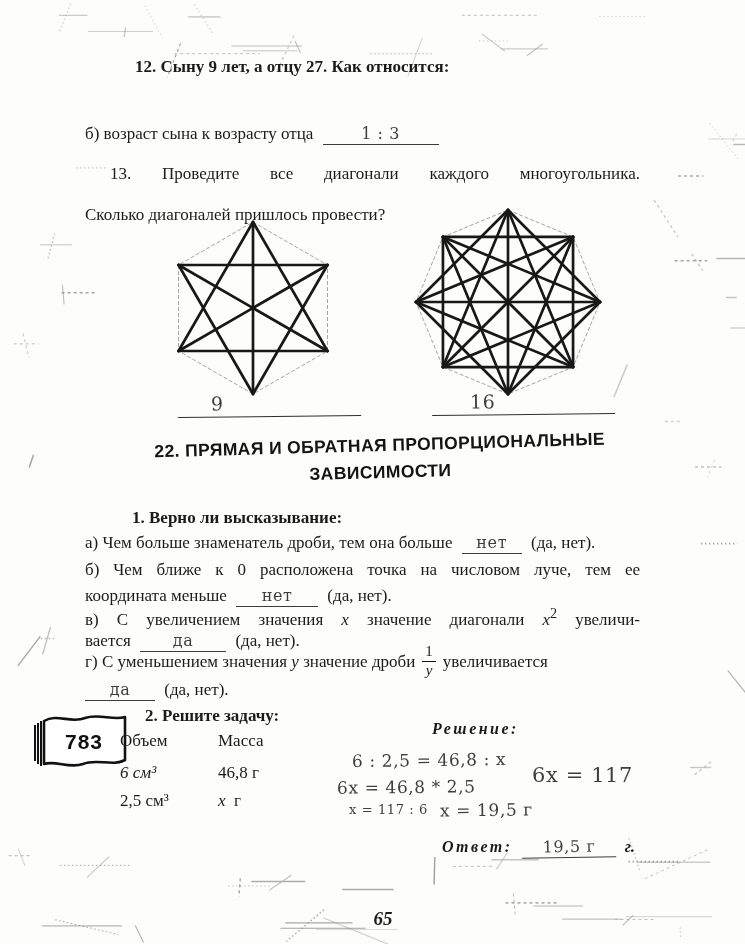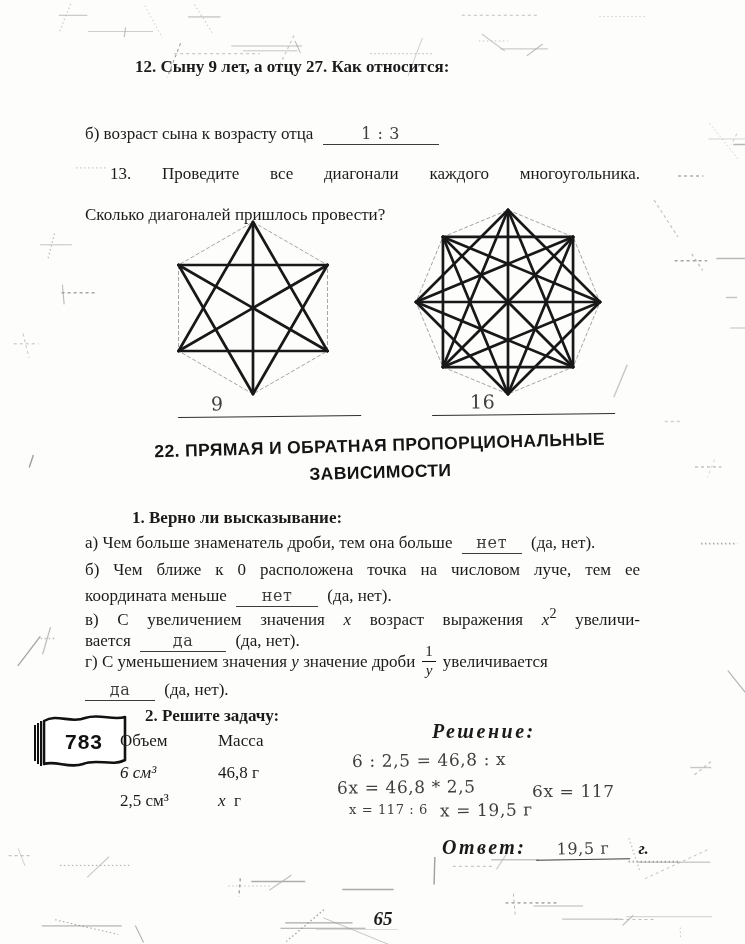--- a/index.html
+++ b/index.html
@@ -31,21 +31,21 @@
     letter-spacing:0.4px; transform:rotate(-1.6deg);
   }
   .frac{
     display:inline-block; vertical-align:middle; text-align:center;
     font-size:15px; line-height:1.05; margin:0 7px; position:relative; top:-2px;
   }
   .frac .num{display:block; border-bottom:1.2px solid #111; padding:0 3px 1px 3px;}
   .frac .den{display:block; font-style:italic; padding-top:1px;}
   .var{font-style:italic;}
   .sol-label{
-    font-weight:bold; font-style:italic; font-size:20px; letter-spacing:2.5px;
+    font-weight:bold; font-style:italic; font-size:16px; letter-spacing:2.5px;
   }
   .tbl{display:grid; grid-template-columns:98px 110px; row-gap:4px; font-size:17px;}
   .tbl .cell{line-height:1.45;}
   .badge-num{
     font-family:"Liberation Sans", sans-serif; font-weight:bold; font-size:21px;
     letter-spacing:1px; fill:#111;
   }
   .page-num{font-style:italic; font-weight:bold; font-size:19px; text-align:center;}
   svg{display:block;}
 </style>
@@ -210,21 +210,21 @@
   </div>
 
   <div class="abs serif just" style="left:85px; top:559px; width:555px;">б) Чем ближе к 0 расположена точка на числовом луче, тем ее</div>
   <div class="abs serif" style="left:85px; top:585px;">
     <span>координата меньше</span>
     <span class="ans-line hand" style="min-width:74px;">нет</span>
     <span>(да, нет).</span>
   </div>
 
   <div class="abs serif just" style="left:85px; top:604px; width:555px;">
-    <span>в) С увеличением значения </span><span class="var">x</span><span> возраст выражения </span><span class="var"><span>x</span><sup style="font-style:normal;">2</sup></span><span> увеличи-</span>
+    <span>в) С увеличением значения </span><span class="var">x</span><span> значение диагонали </span><span class="var"><span>x</span><sup style="font-style:normal;">2</sup></span><span> увеличи-</span>
   </div>
   <div class="abs serif" style="left:85px; top:630px;">
     <span>вается</span>
     <span class="ans-line hand" style="min-width:78px;">да</span>
     <span>(да, нет).</span>
   </div>
 
   <div class="abs serif" style="left:85px; top:646px; width:560px; white-space:nowrap;">
     <span>г) С уменьшением значения </span><span class="var">y</span><span> значение дроби</span><span class="frac"><span class="num">1</span><span class="den">y</span></span><span>увеличивается</span>
   </div>
@@ -254,21 +254,21 @@
     <div class="cell">
       <span class="var">x</span>&nbsp;
       <span>г</span>
     </div>
   </div>
 
   <div class="abs sol-label" style="left:432px; top:720px;">Решение:</div>
 
   <div class="abs hand" style="left:352px; top:750px; font-size:17px; transform:rotate(-0.8deg);">6 : 2,5 = 46,8 : x</div>
   <div class="abs hand" style="left:337px; top:777px; font-size:17px; transform:rotate(-0.6deg);">6x = 46,8 * 2,5</div>
-  <div class="abs hand" style="left:532px; top:781px; font-size:17px;">6x = 117</div>
+  <div class="abs hand" style="left:532px; top:763px; font-size:21px;">6x = 117</div>
   <div class="abs hand" style="left:349px; top:802px; font-size:13px;">x = 117 : 6</div>
   <div class="abs hand" style="left:440px; top:800px; font-size:17px; transform:rotate(-0.7deg);">x = 19,5 г</div>
 
   <div class="abs" style="left:442px; top:836px; white-space:nowrap;">
     <span class="sol-label">Ответ:</span>
     <span class="ans-line hand" style="min-width:86px; transform:rotate(-1deg);">19,5 г</span>
     <span class="serif bold" style="font-style:italic;">г.</span>
   </div>
 
   <div class="abs page-num" style="left:348px; top:908px; width:70px;">65</div>

